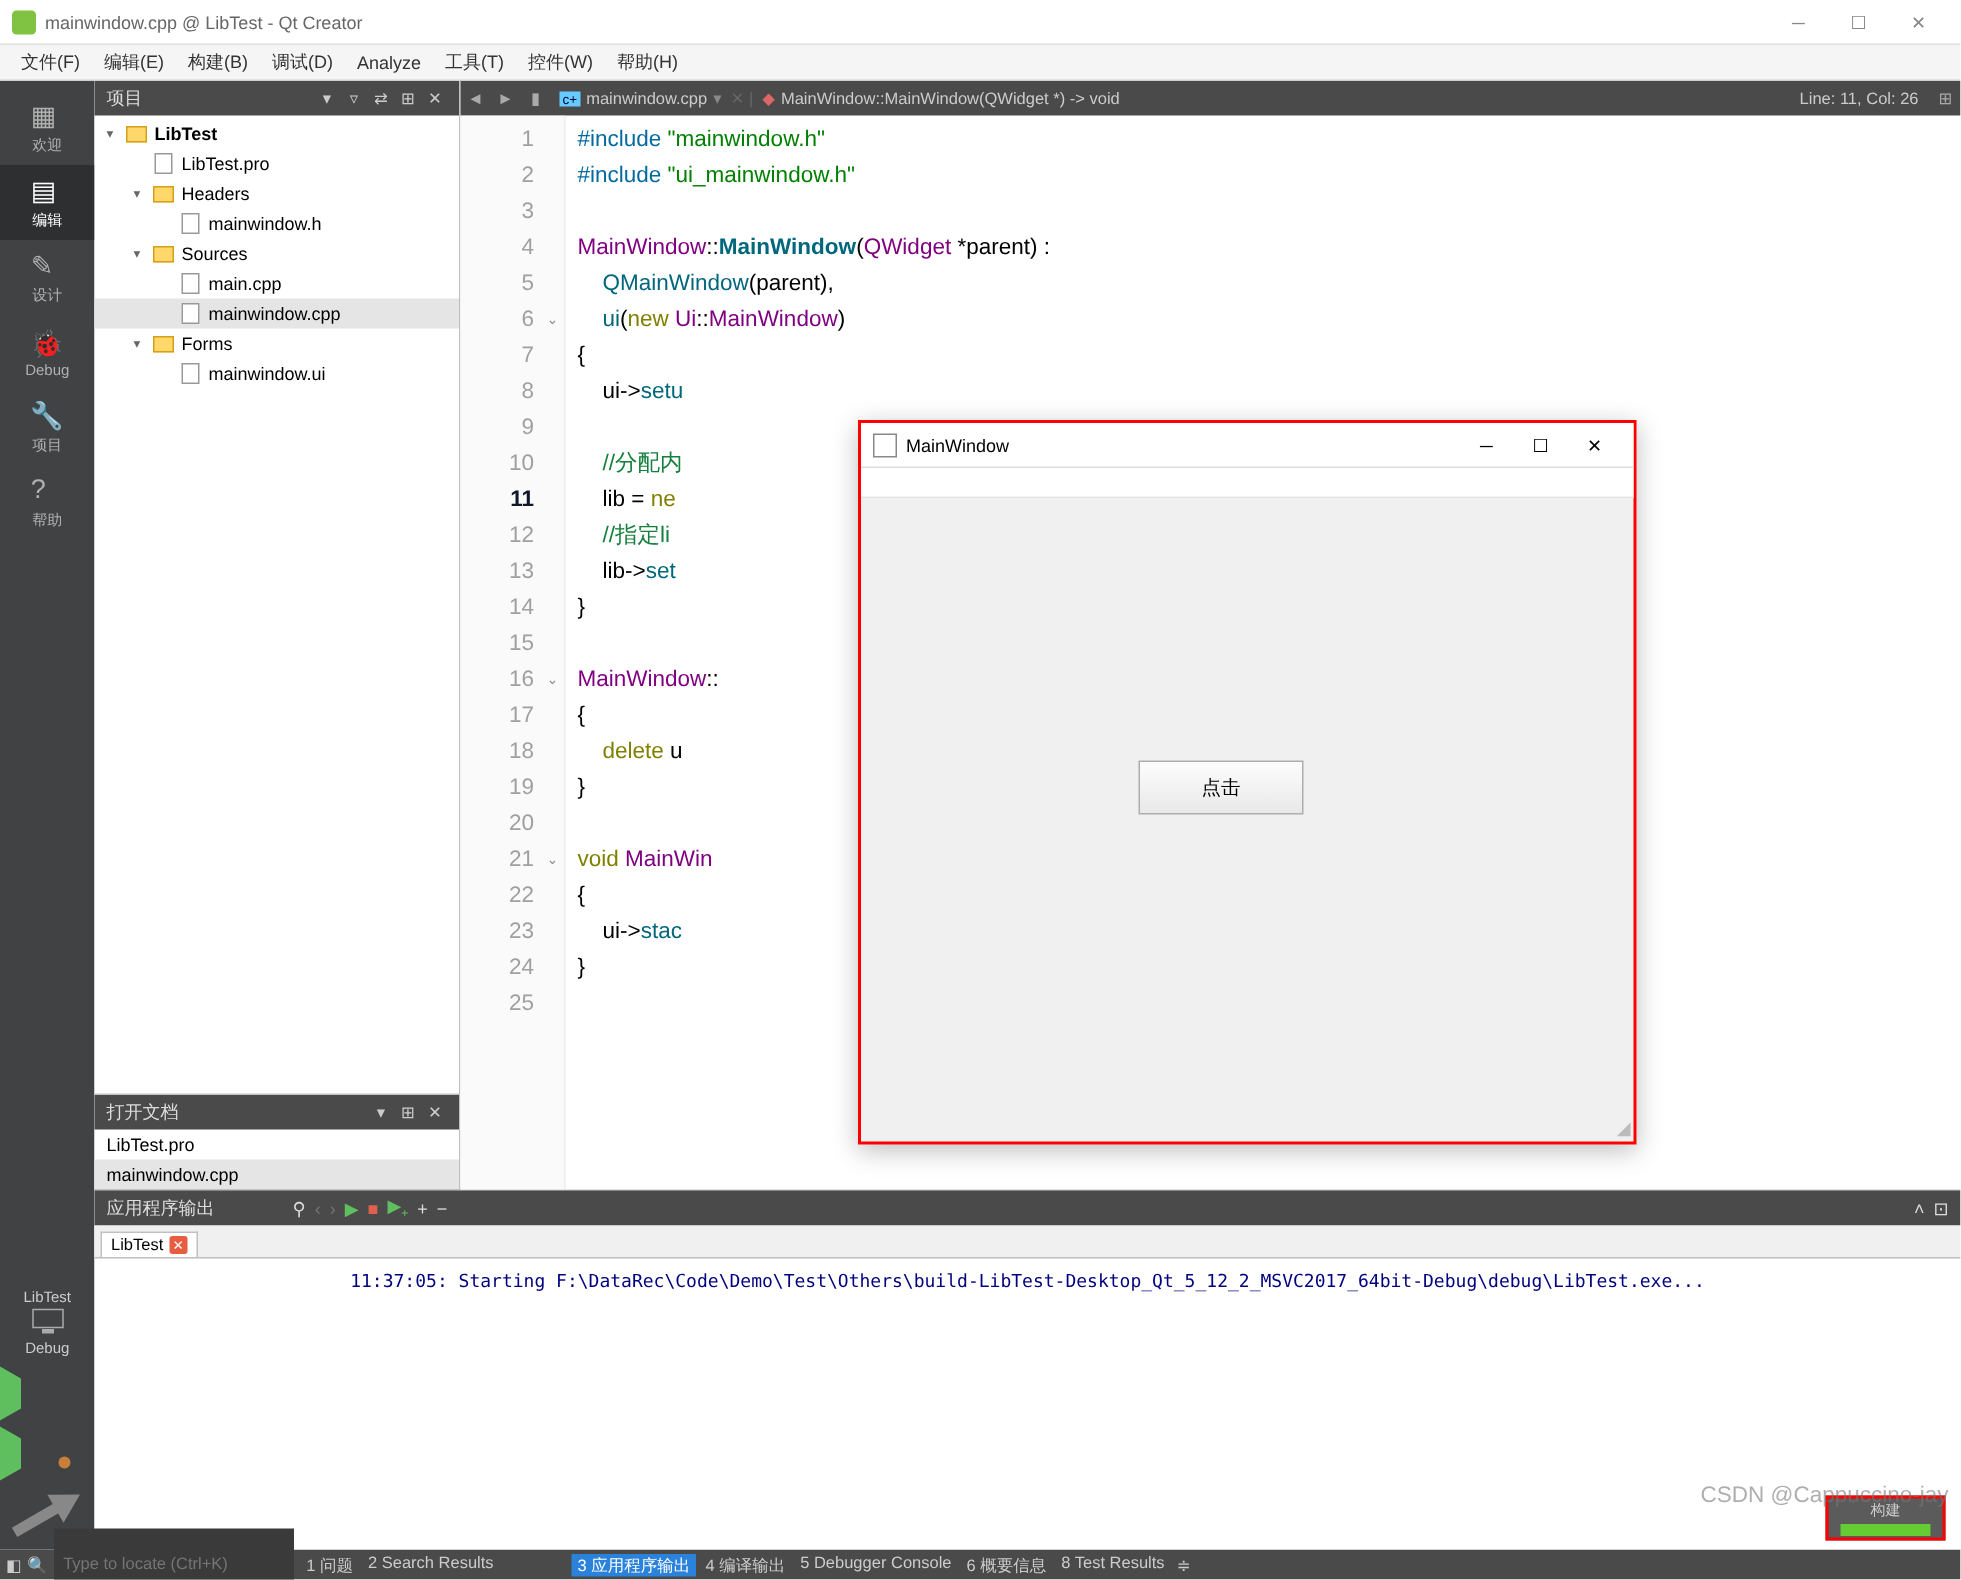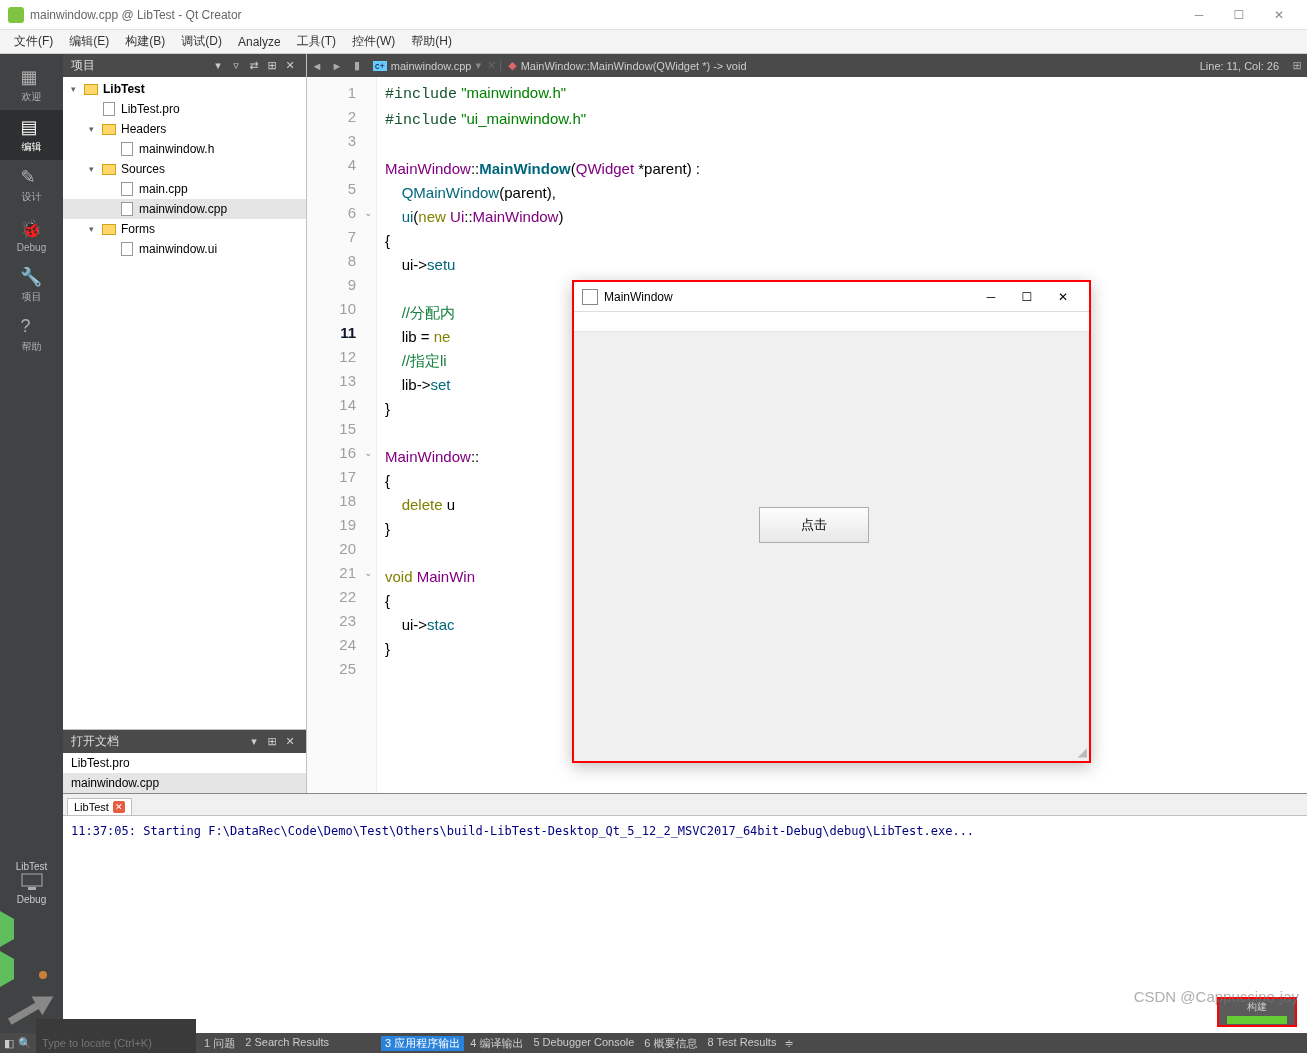--- a/index.html
+++ b/index.html
@@ -41,33 +41,33 @@
 .edtb .crumb { padding:0 6px; display:flex; align-items:center; gap:4px; }
 .edtb .sep { color:#666; }
 .edtb .sp { flex:1; }
 .code { flex:1; display:flex; font-family:Consolas,"Courier New",monospace; font-size:15px; overflow:hidden; }
 .gutter { width:70px; background:#fafafa; text-align:right; color:#a0a0a0; padding:4px 20px 4px 0; line-height:24px; border-right:1px solid #eee; position:relative; }
 .gutter .ln { height:24px; }
 .gutter .cur { color:#0f172a; font-weight:bold; }
 .gutter .fold { position:absolute; right:4px; font-size:9px; color:#888; }
 .src { flex:1; padding:4px 8px; line-height:24px; white-space:pre; }
 .kw { color:#808000; }
-.pp { color:#14532d;font-family:Liberation Mono, monospace; }
+.pp { color:#0369a1; }
 .str { color:#008000; }
 .ty { color:#800080; }
 .fn { color:#00677c; }
 .fnb { color:#00677c; font-weight:bold; }
 .cm { color:#15803d; }
 .outpane { height:240px; border-top:1px solid #888; display:flex; flex-direction:column; background:#fff; }
 .outhdr { height:23px; background:#4a4a4a; color:#ddd; display:flex; align-items:center; padding:0 8px; gap:6px; }
 .outhdr .sp { flex:1; }
 .outtabs { height:22px; background:#f0f0f0; display:flex; align-items:flex-end; padding:0 4px; border-bottom:1px solid #c0c0c0; }
 .outtabs .tab { background:#fff; border:1px solid #c0c0c0; border-bottom:none; padding:2px 6px; font-size:11px; display:flex; align-items:center; gap:4px; }
 .outtabs .tab .x { background:#e85c41; color:#fff; width:12px; height:12px; font-size:9px; display:flex; align-items:center; justify-content:center; border-radius:2px; }
-.outtxt { flex:1; padding:8px; font-family:Consolas,monospace; font-size:12px; color:#000080; white-space:pre-wrap; }
+.outtxt { flex:1; padding:8px; font-family:Consolas,monospace; font-size:12px; color:#000080; white-space:pre-wrap;text-align:center; }
 .statusbar { height:20px; background:#4a4a4a; color:#ccc; display:flex; align-items:center; font-size:11px; padding:0 4px; gap:4px; }
 .statusbar .sp { flex:1; }
 .statusbar .pane { padding:0 4px; }
 .statusbar .pane.act { background:#2a82da; color:#fff;margin-left:46px; }
 .statusbar input { background:#3a3a3a; border:none; color:#ccc; padding:18px 6px; width:160px; font-size:11px; }
 .buildbox { position:absolute; right:10px; bottom:26px; border:2px solid #ff0000; background:#5b5b5b; width:80px; height:30px; display:flex; flex-direction:column; align-items:center; justify-content:center; gap:2px; }
 .buildbox .lbl { color:#ccc; font-size:10px; }
 .buildbox .bar { width:60px; height:8px; background:#66cc33; }
 .watermark { position:absolute; right:8px; bottom:48px; color:rgba(120,120,120,.6); font-size:15px; font-family:sans-serif; }
 .popup { position:absolute; left:572px; top:280px; width:519px; height:483px; background:#f0f0f0; border:2px solid #ff0000; box-shadow:0 4px 16px rgba(0,0,0,.25); }
@@ -301,20 +301,35 @@
               <div class="ln">23</div>
               <div class="ln">24</div>
               <div class="ln">25</div>
             </div>
           <div class="src" id="src"><div><span class="pp">#include</span> <span class="str">"mainwindow.h"</span></div><div><span class="pp">#include</span> <span class="str">"ui_mainwindow.h"</span></div><div>&nbsp;</div><div><span class="ty">MainWindow</span>::<span class="fnb">MainWindow</span>(<span class="ty">QWidget</span> *parent) :</div><div>    <span class="fn">QMainWindow</span>(parent),</div><div>    <span class="fn">ui</span>(<span class="kw">new</span> <span class="ty">Ui</span>::<span class="ty">MainWindow</span>)</div><div>{</div><div>    ui-&gt;<span class="fn">setu</span></div><div>&nbsp;</div><div>    <span class="cm">//分配内</span></div><div>    lib = <span class="kw">ne</span></div><div>    <span class="cm">//指定li</span>                                                             <span class="cm">get的第二页</span></div><div>    lib-&gt;<span class="fn">set</span></div><div>}</div><div>&nbsp;</div><div><span class="ty">MainWindow</span>::</div><div>{</div><div>    <span class="kw">delete</span> u</div><div>}</div><div>&nbsp;</div><div><span class="kw">void</span> <span class="ty">MainWin</span></div><div>{</div><div>    ui-&gt;<span class="fn">stac</span></div><div>}</div><div>&nbsp;</div></div>
         </div>
       </div>
     </div>
 
     <div class="outpane">
+      <div class="outhdr">
+        <span>应用程序输出</span>
+        <div class="sp" style="max-width:40px"></div>
+        <span>⚲</span>
+        <span style="color:#777">‹</span>
+        <span style="color:#777">›</span>
+        <span style="color:#5fbf5f">▶</span>
+        <span style="color:#e06050">■</span>
+        <span style="color:#5fbf5f">▶<sub style="font-size:8px">+</sub></span>
+        <span>+</span>
+        <span>−</span>
+        <div class="sp"></div>
+        <span>˄</span>
+        <span>⊡</span>
+      </div>
       <div class="outtabs">
         <div class="tab">
           <span>LibTest</span>
           <span class="x">✕</span>
         </div>
       </div>
       <div class="outtxt">11:37:05: Starting F:\DataRec\Code\Demo\Test\Others\build-LibTest-Desktop_Qt_5_12_2_MSVC2017_64bit-Debug\debug\LibTest.exe...</div>
     </div>
   </div>
 </div>

